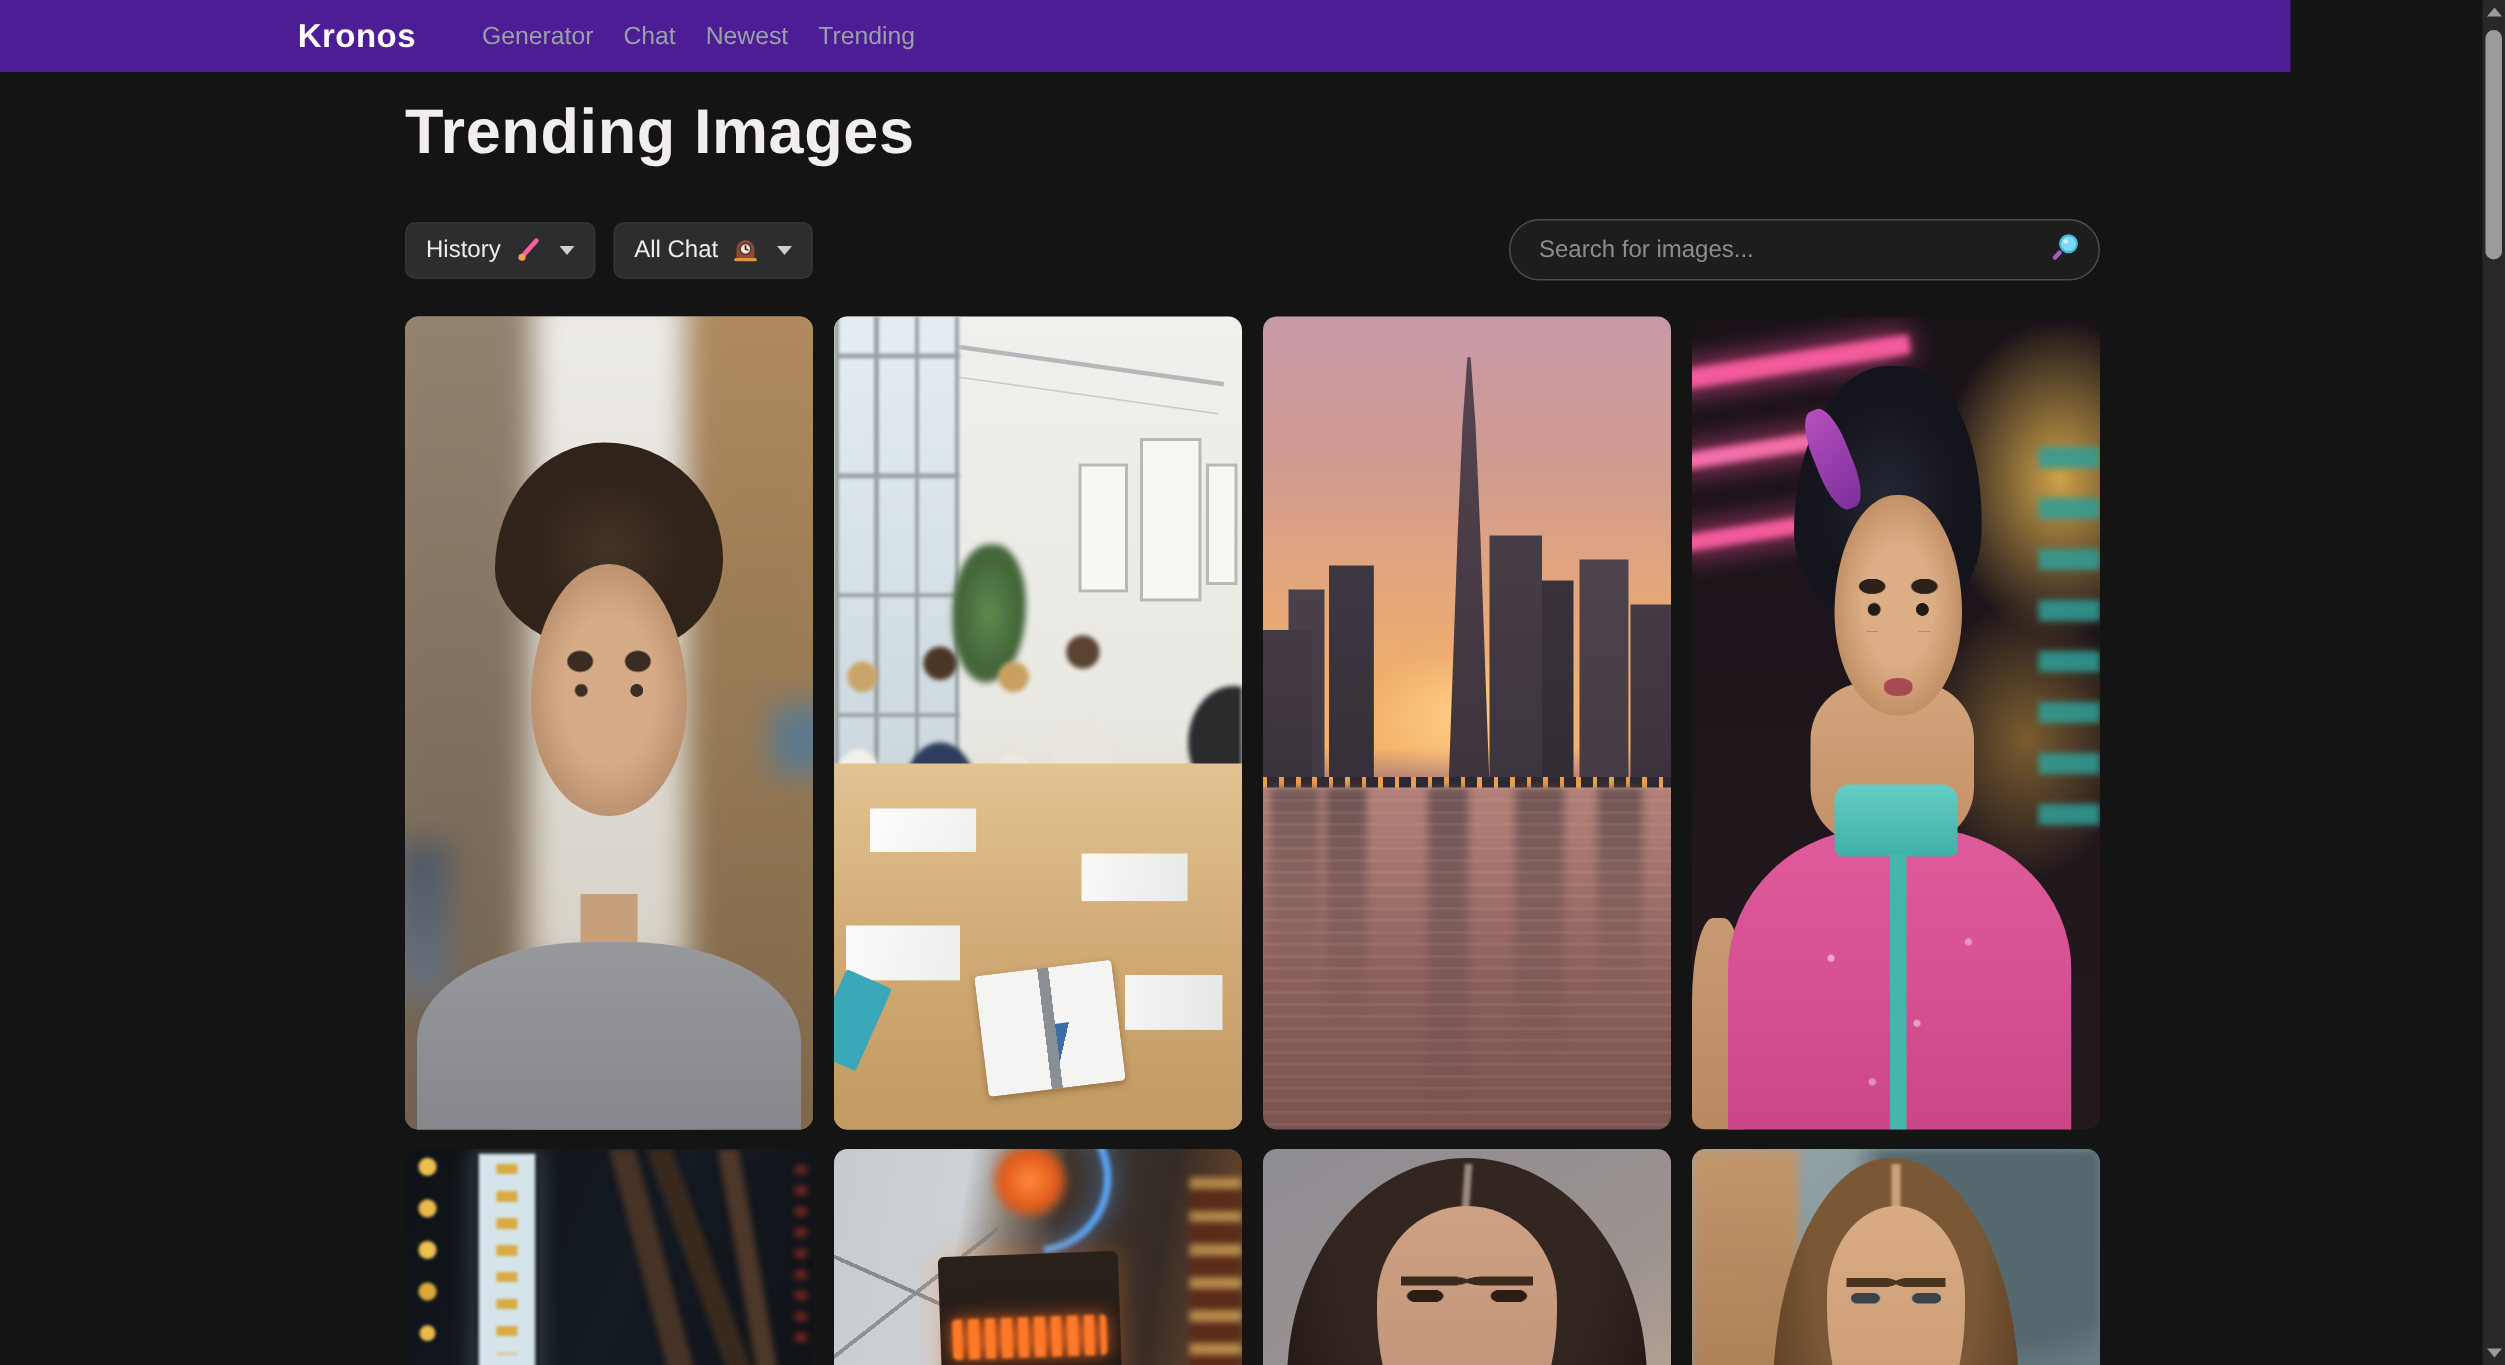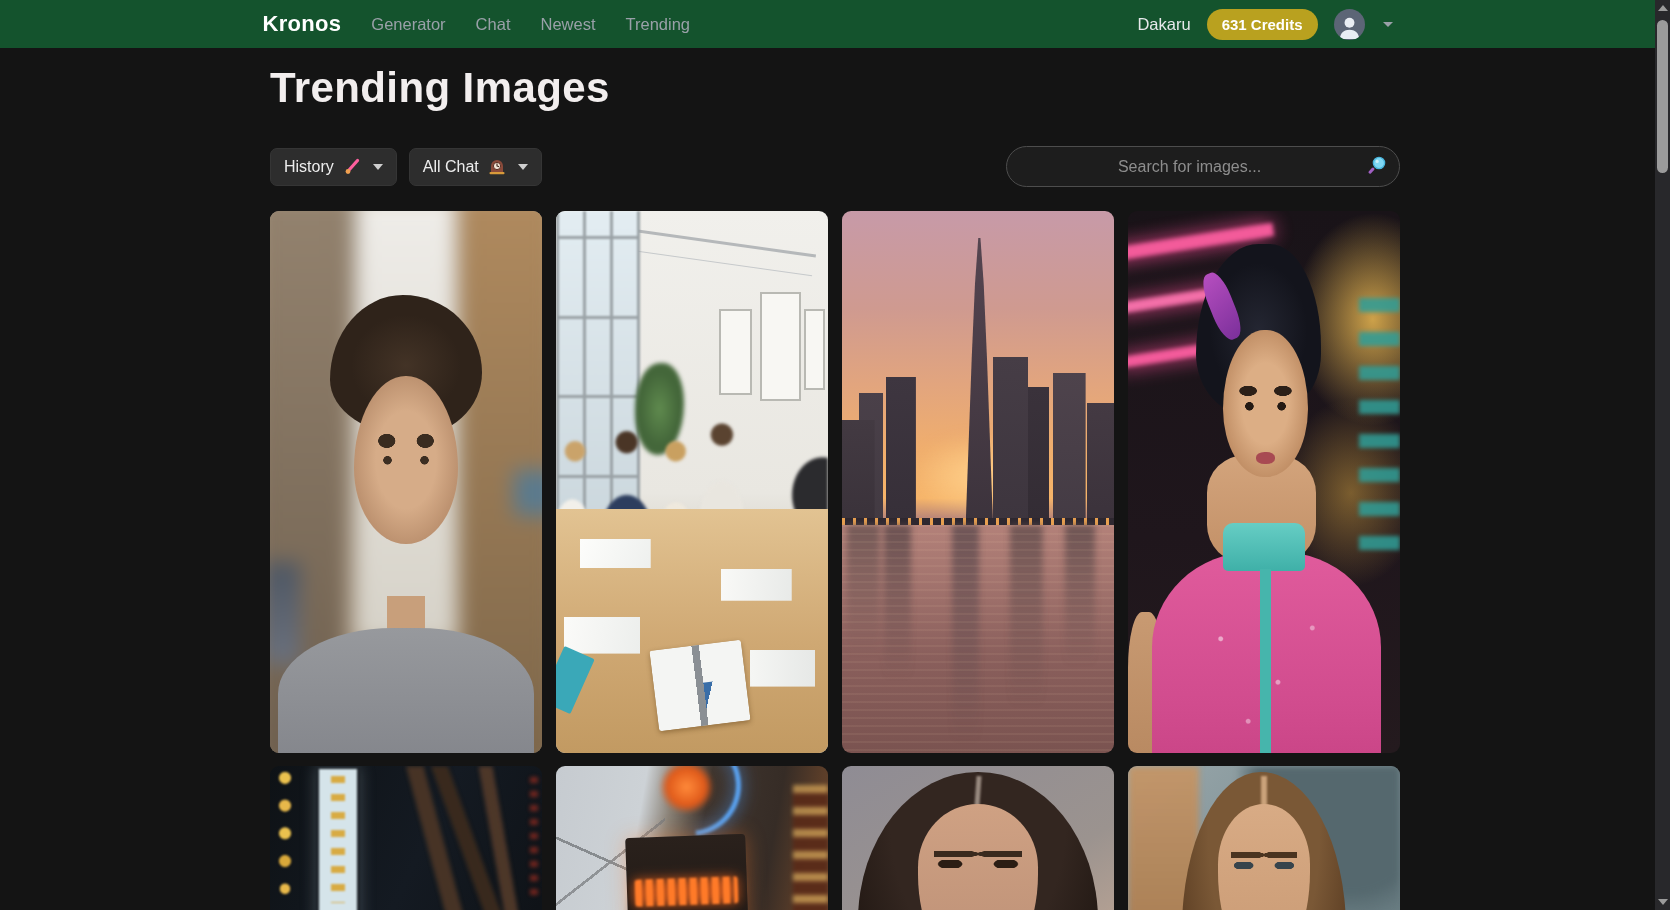--- a/index.html
+++ b/index.html
@@ -12,25 +12,25 @@
 
   
   .scrollbar { position:absolute; right:0; top:0; width:15px; height:910px; background:#28282b; z-index:50; }
   .sb-thumb { position:absolute; top:20px; left:2px; width:11px; height:153px; background:#9b9b9b; border-radius:6px; }
   .sb-arrow { position:absolute; left:50%; transform:translateX(-50%); width:0; height:0;
               border-left:5px solid transparent; border-right:5px solid transparent; }
   .sb-up   { top:5px;    border-bottom:6px solid #9b9b9b; }
   .sb-down { bottom:5px; border-top:6px solid #9b9b9b; }
 
   
-  .navbar { width:1655px; height:48px; background:#14532d; }
+  .navbar { width:1527px; height:48px; background:#4c1d95; }
   .container { width:1130px; margin:0 auto; }
   .nav-inner { display:flex; align-items:center; height:48px; }
   .brand { color:#ffffff; font-size:22px; font-weight:700; letter-spacing:.3px; cursor:pointer; }
-  .nav-links { display:flex; gap:30px; margin-left:30px; }
+  .nav-links { display:flex; gap:20px; margin-left:44px; }
   .nav-links a { color:#99a0a8; font-size:16.5px; text-decoration:none; cursor:pointer; }
   .nav-right { margin-left:auto; display:flex; align-items:center; gap:16px; }
   .username { color:#e6e8ea; font-size:16.5px; }
   .credits-pill { background:#b9a11f; color:#ffffff; font-weight:700; font-size:15px;
                   padding:7px 15px; border-radius:999px; cursor:pointer; }
   .avatar { width:31px; height:31px; border-radius:50%; background:#5c6576; overflow:hidden;
             display:flex; align-items:flex-end; justify-content:center; cursor:pointer; }
   .nav-caret { width:0; height:0; border-left:5px solid transparent; border-right:5px solid transparent;
                border-top:5px solid #9aa0a8; margin-left:2px; cursor:pointer; }
 
@@ -43,21 +43,21 @@
   .filter-btn { display:flex; align-items:center; gap:9px; height:38px; padding:0 13px;
                 background:#2d2d2d; border:1px solid #353535; border-radius:7px; color:#ededed;
                 font-size:16px; font-family:inherit; cursor:pointer; margin-right:12px; }
   .filter-btn .caret { width:0; height:0; border-left:5px solid transparent; border-right:5px solid transparent;
                        border-top:6px solid #cfcfcf; margin-left:3px; }
   .filter-btn svg { display:block; }
 
   .search-wrap { margin-left:auto; position:relative; width:394px; }
   .search-input { width:100%; height:41px; border-radius:21px; border:1.5px solid #4d4d4d;
                   background:#1d1d1d; color:#dddddd; padding:0 46px 0 19px; font-size:16px;
-                  font-family:inherit; outline:none;text-align:center; }
+                  font-family:inherit; outline:none; }
   .search-input::placeholder { color:#8d8d8d; }
   .search-icon { position:absolute; right:13px; top:50%; transform:translateY(-50%); }
 
   
   .grid { margin-top:24px; display:grid; grid-template-columns:repeat(4,272px); gap:13px 14px; }
   .tile { position:relative; height:542px; border-radius:9px; overflow:hidden; background:#1e1e1e; cursor:pointer; }
   .tile.short { height:320px; }
   .tile > div { position:absolute; }
 
   
@@ -303,31 +303,20 @@
 
 <header class="navbar">
   <div class="container nav-inner">
     <div class="brand">Kronos</div>
     <nav class="nav-links">
       <a>Generator</a>
       <a>Chat</a>
       <a>Newest</a>
       <a>Trending</a>
     </nav>
-    <div class="nav-right">
-      <span class="username">Dakaru</span>
-      <span class="credits-pill">631 Credits</span>
-      <span class="avatar">
-        <svg width="27" height="27" viewBox="0 0 24 24">
-          <circle cx="12" cy="8.6" r="4.4" fill="#e9edf3"></circle>
-          <path d="M3.5 23 C3.5 17.5 7.5 14.8 12 14.8 S20.5 17.5 20.5 23 Z" fill="#e9edf3"></path>
-        </svg>
-      </span>
-      <span class="nav-caret"></span>
-    </div>
   </div>
 </header>
 
 <main class="container">
   <h1 class="page-title">Trending Images</h1>
 
   <div class="toolbar">
 
     <button class="filter-btn">
       <span>History</span>

